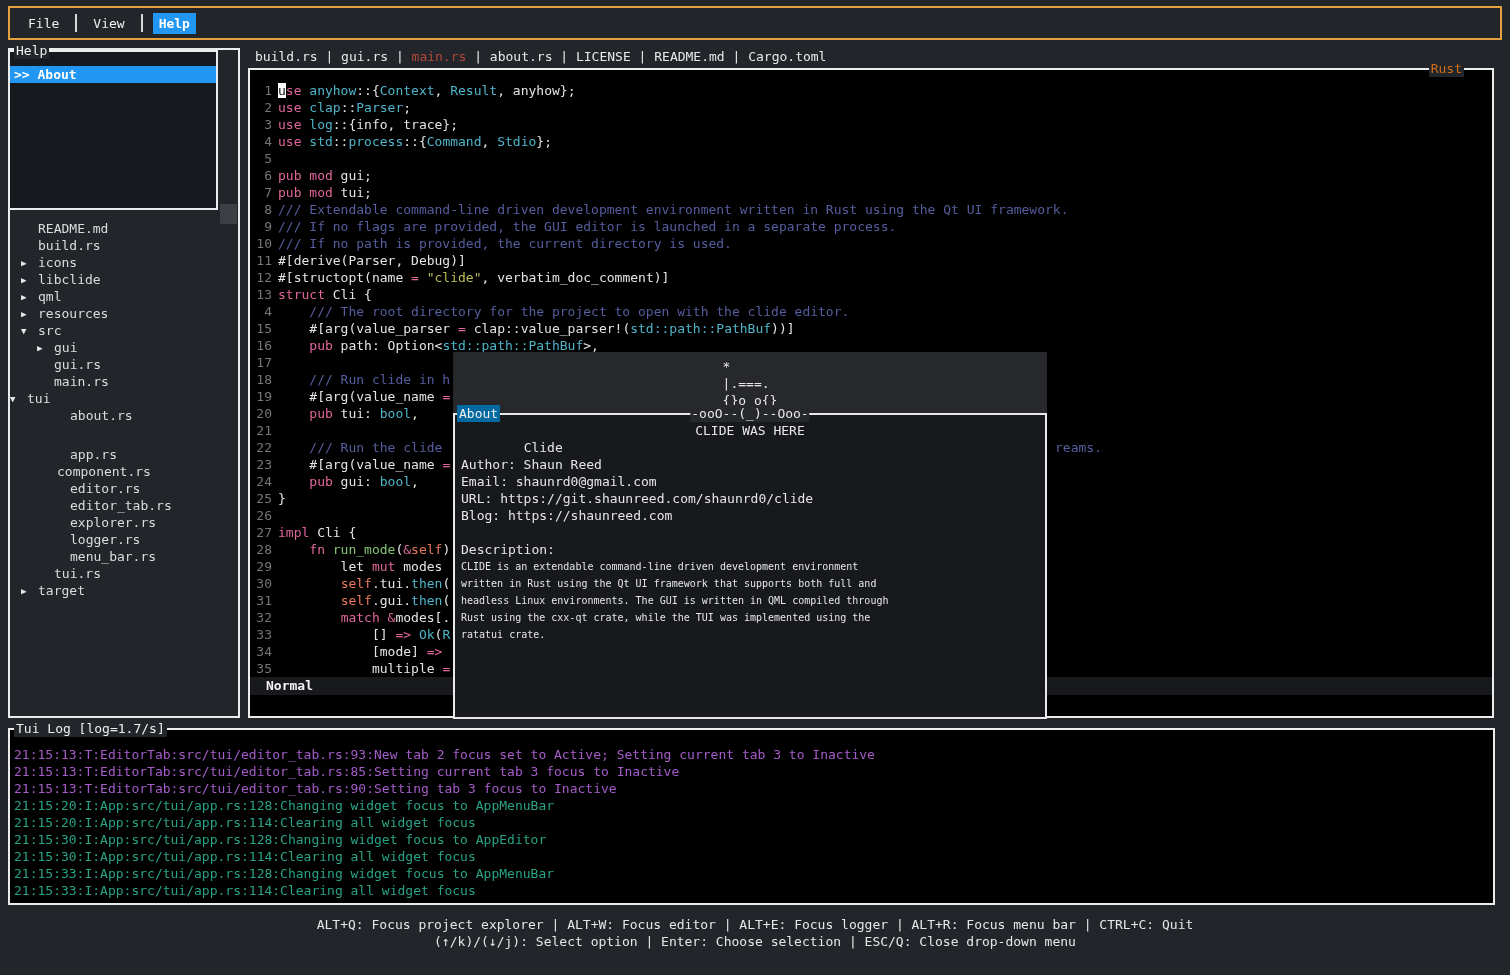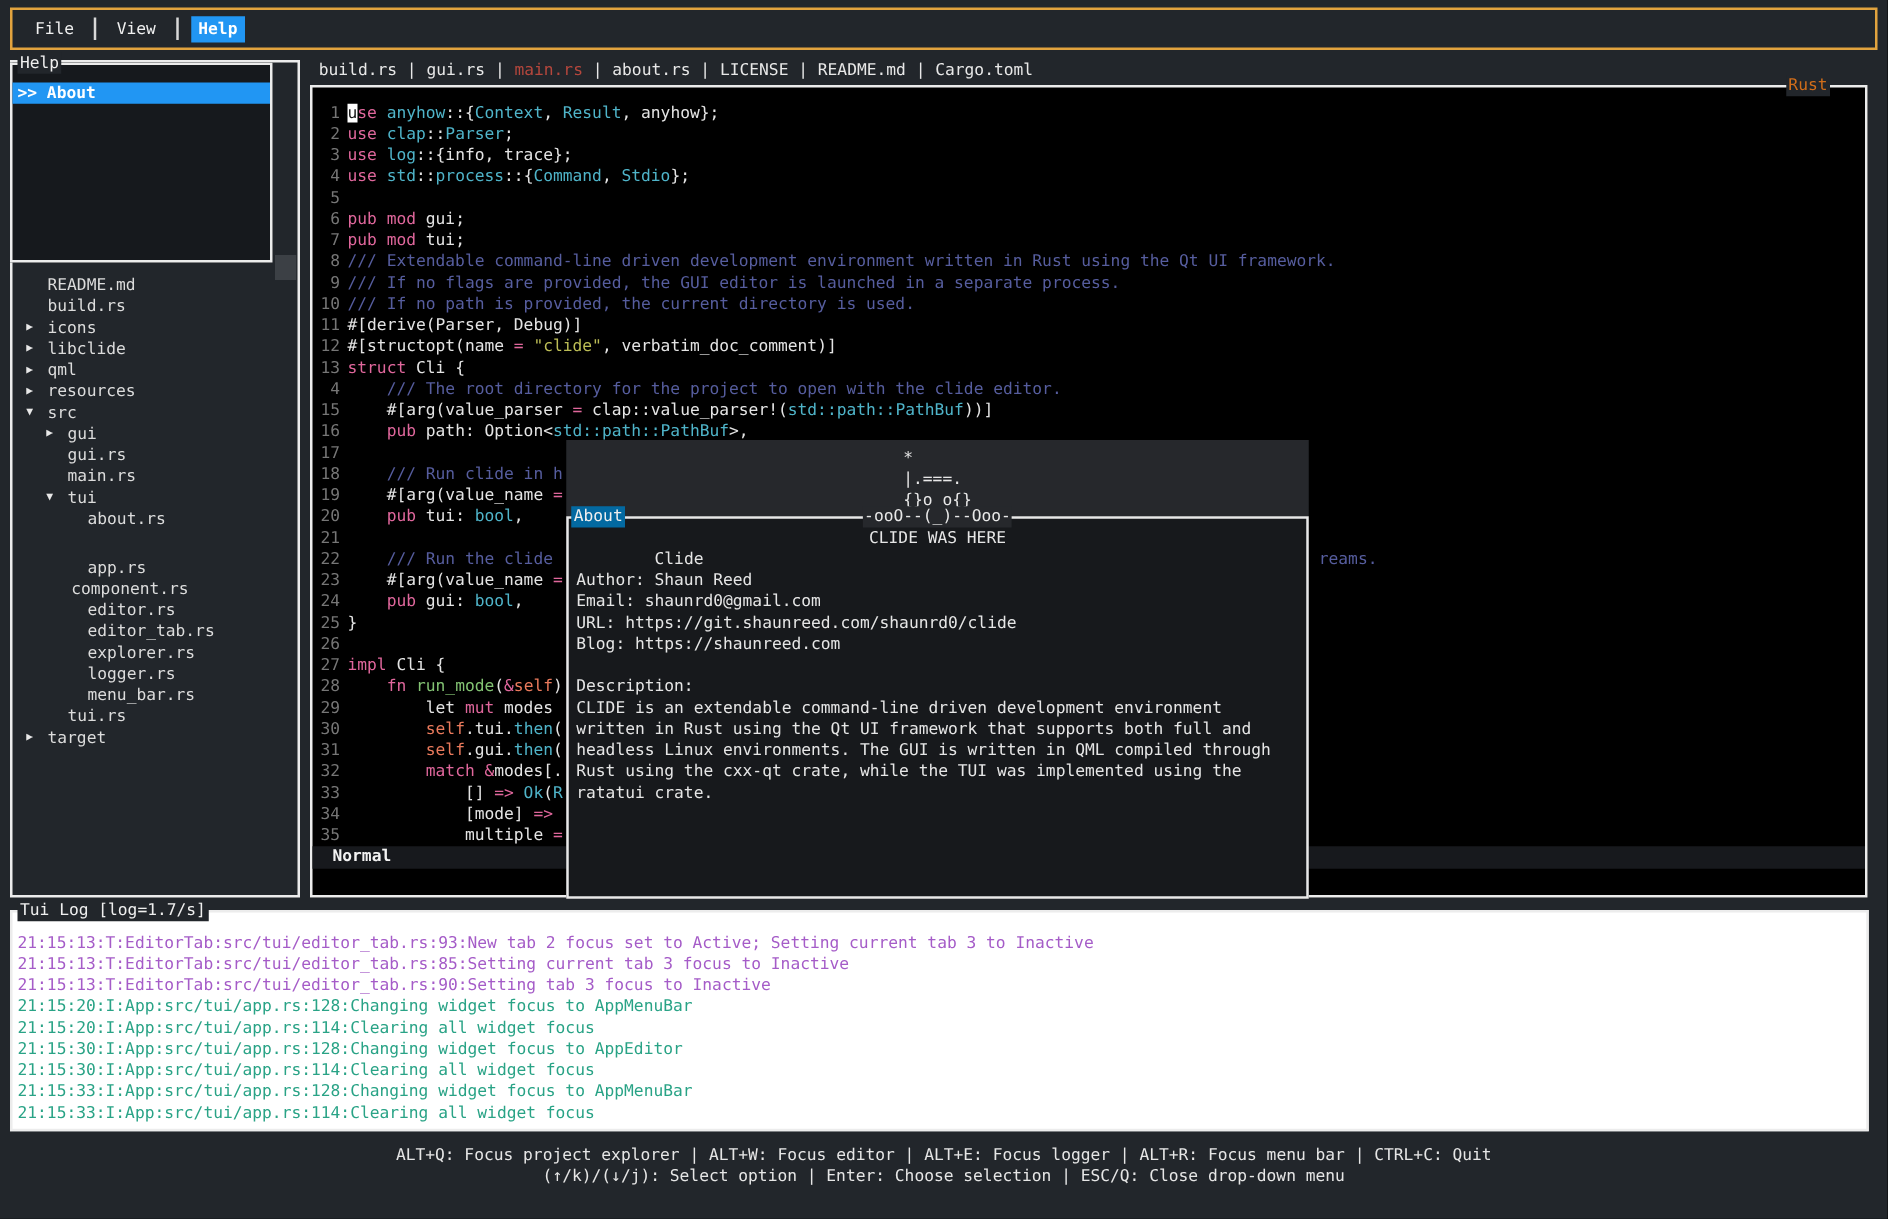--- a/index.html
+++ b/index.html
@@ -62,25 +62,25 @@
   .popup { position:absolute; left:453px; top:352px; width:594px; z-index:20; }
   .popup-band { height:61px; background:#26282c; display:flex; justify-content:center; padding-top:6px; }
   .popup-band pre { font-family:inherit; font-size:13px; line-height:17px; color:#e8e8e8; }
   .popup-box { position:relative; height:306px; border:2px solid #e8e8e8; background:#17191c;
                padding:7px 6px 0 6px; }
   .popup-box .panel-title { background:#0369a1; left:2px; }
   .border-art { position:absolute; top:-10px; left:50%; transform:translateX(-50%);
                 background:#26282c; padding:0 1px; color:#e8e8e8; white-space:pre; z-index:2; }
   .popup-row { height:17px; white-space:pre; color:#e6e6e6; position:relative; }
   .popup-row .tagline { position:absolute; left:0; top:0; width:100%; text-align:center; }
-  .popup-desc { font-family:inherit; font-size:13px; line-height:17px; color:#e6e6e6; white-space:pre; }
+  .popup-desc { font-family:inherit; font-size:10px; line-height:17px; color:#e6e6e6; white-space:pre; }
 
   
   .logpanel { position:absolute; left:8px; top:728px; width:1487px; height:177px;
-              border:2px solid #ececec; background:#ffffff; }
+              border:2px solid #ececec; background:#000000; }
   .log-entries { position:absolute; left:4px; top:16px; right:2px; }
   .log-row { height:17px; white-space:pre; overflow:hidden; }
   .log-row.trace { color:#a55cc8; }
   .log-row.info  { color:#29a386; }
 
   
   .hints { position:absolute; left:0; right:0; top:916px; text-align:center; color:#e6e6e6; }
   .hints div { height:17px; white-space:pre; }
 </style>
 </head>
@@ -103,21 +103,21 @@
         <div class="tree-row" style="padding-left: 11px;"><span class="arrow"></span><span>README.md</span></div>
         <div class="tree-row" style="padding-left: 11px;"><span class="arrow"></span><span>build.rs</span></div>
         <div class="tree-row" style="padding-left: 11px;"><span class="arrow">▶</span><span>icons</span></div>
         <div class="tree-row" style="padding-left: 11px;"><span class="arrow">▶</span><span>libclide</span></div>
         <div class="tree-row" style="padding-left: 11px;"><span class="arrow">▶</span><span>qml</span></div>
         <div class="tree-row" style="padding-left: 11px;"><span class="arrow">▶</span><span>resources</span></div>
         <div class="tree-row" style="padding-left: 11px;"><span class="arrow">▼</span><span>src</span></div>
         <div class="tree-row" style="padding-left: 27px;"><span class="arrow">▶</span><span>gui</span></div>
         <div class="tree-row" style="padding-left: 27px;"><span class="arrow"></span><span>gui.rs</span></div>
         <div class="tree-row" style="padding-left: 27px;"><span class="arrow"></span><span>main.rs</span></div>
-        <div class="tree-row" style="padding-left: 27px;"><span class="arrow">▼</span><span>tui</span></div>
+        <div class="tree-row" style=""><span class="arrow">▼</span><span>tui</span></div>
         <div class="tree-row" style="padding-left: 43px;"><span class="arrow"></span><span>about.rs</span></div>
         <div class="tree-row" style="padding-left: 43px; margin-top: 22px;"><span class="arrow"></span><span>app.rs</span></div>
         <div class="tree-row" style="padding-left: 30px;"><span class="arrow"></span><span>component.rs</span></div>
         <div class="tree-row" style="padding-left: 43px;"><span class="arrow"></span><span>editor.rs</span></div>
         <div class="tree-row" style="padding-left: 43px;"><span class="arrow"></span><span>editor_tab.rs</span></div>
         <div class="tree-row" style="padding-left: 43px;"><span class="arrow"></span><span>explorer.rs</span></div>
         <div class="tree-row" style="padding-left: 43px;"><span class="arrow"></span><span>logger.rs</span></div>
         <div class="tree-row" style="padding-left: 43px;"><span class="arrow"></span><span>menu_bar.rs</span></div>
         <div class="tree-row" style="padding-left: 27px;"><span class="arrow"></span><span>tui.rs</span></div>
         <div class="tree-row" style="padding-left: 11px;"><span class="arrow">▶</span><span>target</span></div>

